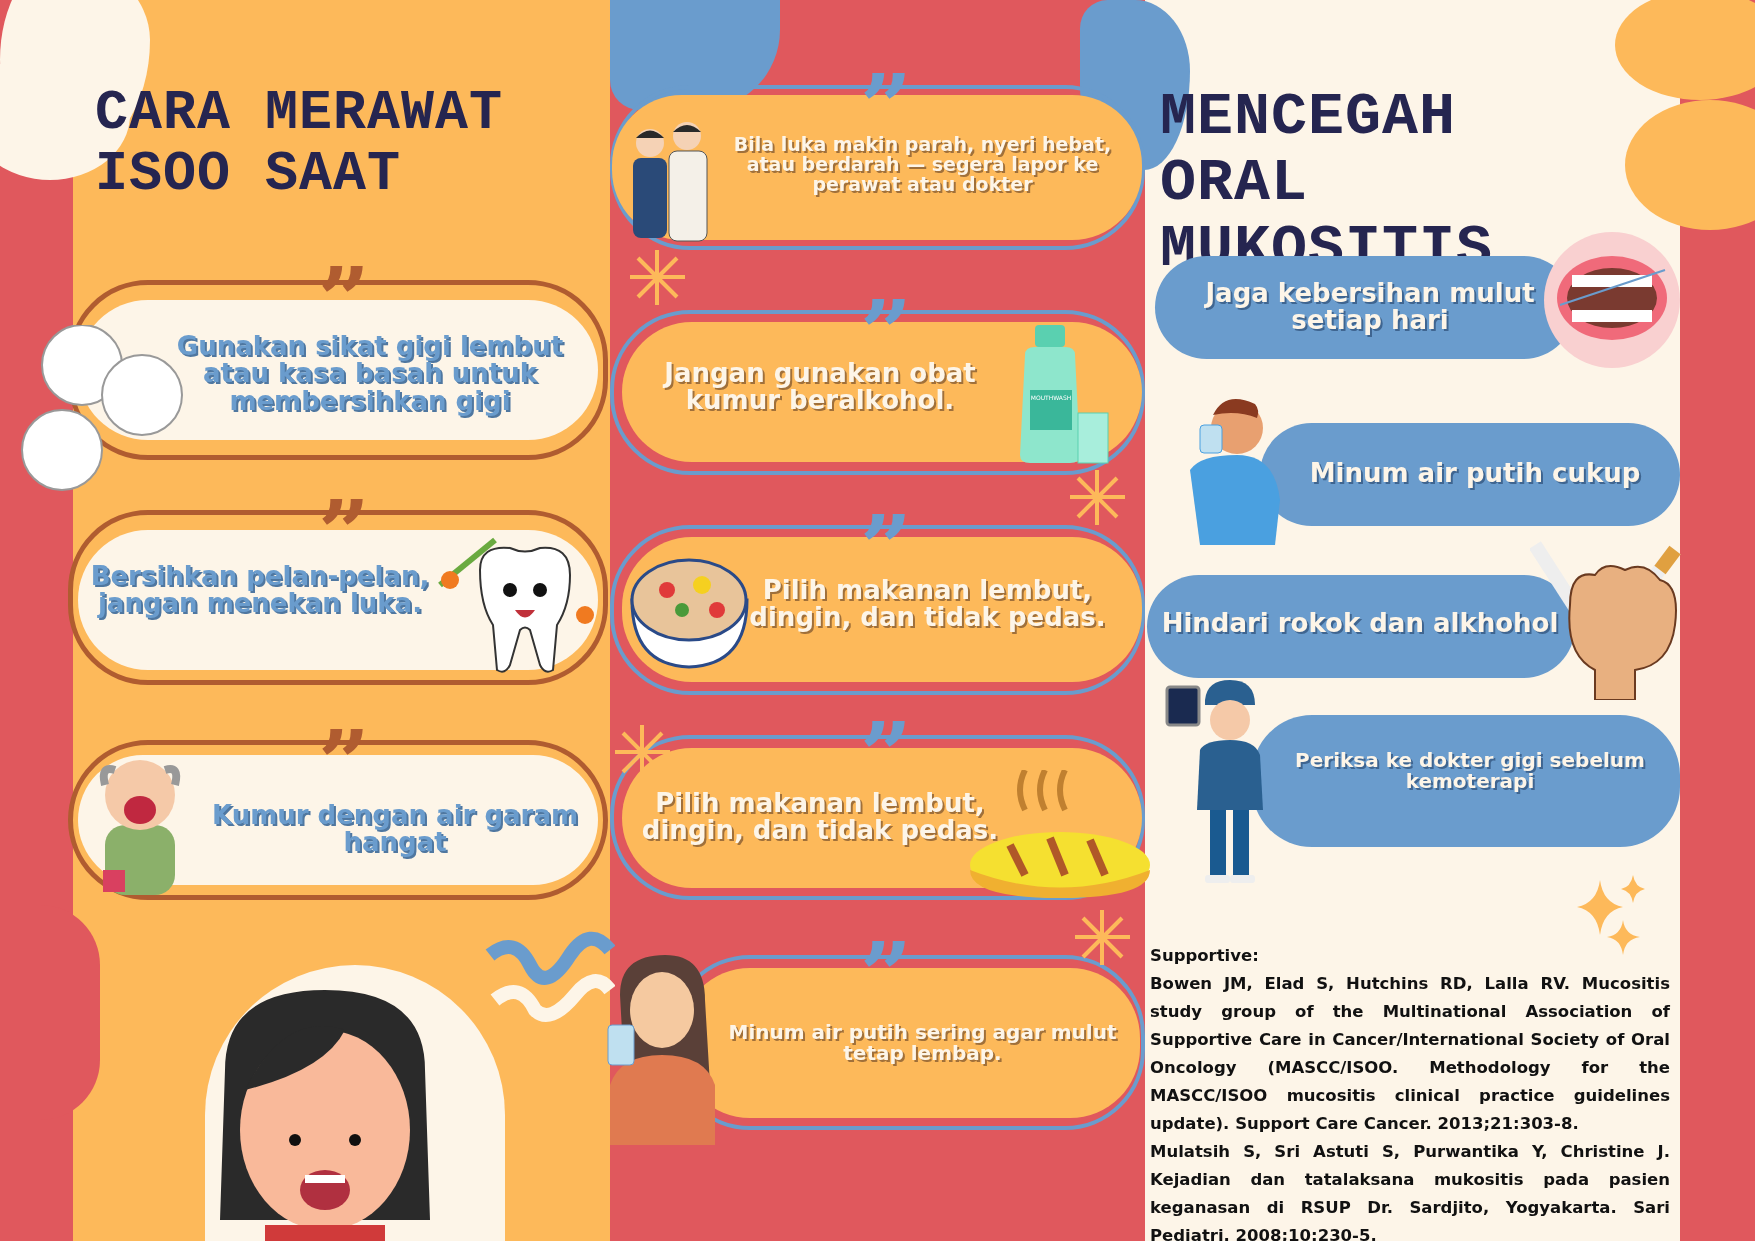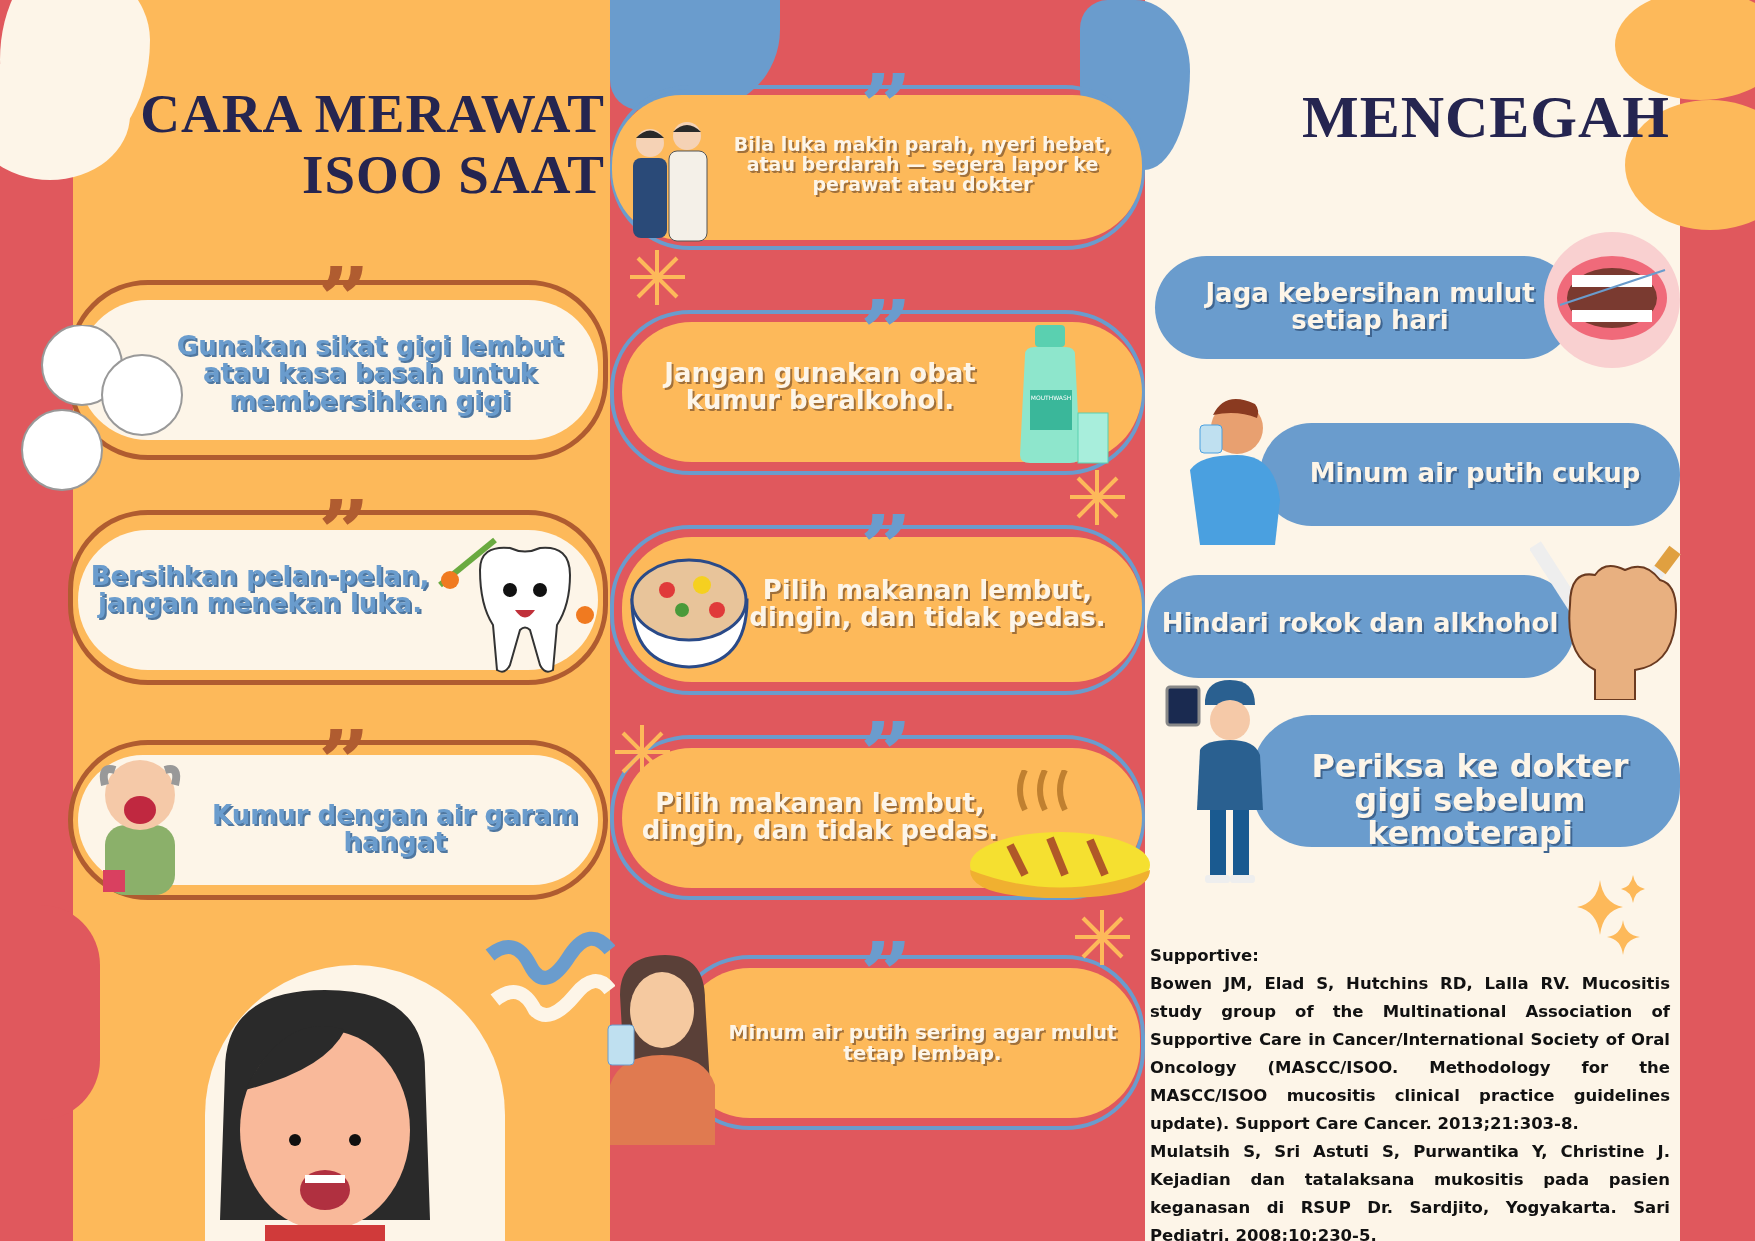--- a/index.html
+++ b/index.html
@@ -8,22 +8,22 @@
 
   .abs { position: absolute; }
 
   
   .col-left   { left: 73px;  top: 0; width: 537px; height: 1241px; background: #fdb95a; }
   .col-mid    { left: 610px; top: 0; width: 535px; height: 1241px; background: #e0585d; }
   .col-right  { left: 1145px; top: 0; width: 535px; height: 1241px; background: #fdf5e8; }
   .strip-right{ left: 1680px; top: 0; width: 75px; height: 1241px; background: #e0585d; }
 
   .title {
-    font-family: Liberation Serif, serif; font-weight: bold; color: #252550;
-    text-align: right; letter-spacing: 1px; line-height: 1.1;
+    font-family: Liberation Mono, monospace; font-weight: bold; color: #252550;
+    text-align: left; letter-spacing: 1px; line-height: 1.1;
   }
   .title-left { left: 95px; top: 84px; width: 510px; font-size: 55px; }
   .title-right { left: 1160px; top: 84px; width: 510px; font-size: 60px; }
 
   
   .bubble-cream {
     background: #fdf5e8; border-radius: 70px;
   }
   .bubble-outline {
     border: 5px solid #b05c30; border-radius: 80px; background: transparent;
@@ -252,20 +252,21 @@
         <line x1="27" y1="0" x2="27" y2="55"></line>
         <line x1="0" y1="27" x2="55" y2="27"></line>
         <line x1="8" y1="8" x2="47" y2="47"></line>
         <line x1="47" y1="8" x2="8" y2="47"></line>
       </g>
     </svg>
 </div>
 
 <div class="abs title title-right">
   <div>MENCEGAH</div>
+  <div>ORAL MUKOSITIS</div>
 </div>
 
 <div class="abs pill" style="left:1155px;top:256px;width:420px;height:103px;"></div>
 <div class="abs txt-white" style="left:1195px;top:280px;width:350px;font-size:26px;">Jaga kebersihan mulut setiap hari</div>
 <div class="abs" style="left:1540px;top:230px;width:145px;height:140px;">
   <svg width="145" height="140" viewBox="0 0 145 140">
     <circle cx="72" cy="70" r="68" fill="#f9d0d0"></circle>
     <ellipse cx="72" cy="68" rx="55" ry="42" fill="#f06a7a"></ellipse>
     <ellipse cx="72" cy="68" rx="45" ry="30" fill="#7a3a30"></ellipse>
     <rect x="32" y="45" width="80" height="12" fill="#fff"></rect>
@@ -290,21 +291,21 @@
 <div class="abs" style="left:1530px;top:535px;width:175px;height:165px;">
   <svg width="175" height="165" viewBox="0 0 175 165">
     <line x1="5" y1="10" x2="50" y2="80" stroke="#eee" stroke-width="14"></line>
     <line x1="145" y1="15" x2="110" y2="60" stroke="#eee" stroke-width="14"></line>
     <line x1="145" y1="15" x2="130" y2="35" stroke="#e0a040" stroke-width="14"></line>
     <path d="M40 70 Q40 35 65 40 Q75 25 95 35 Q115 25 130 45 Q150 50 145 90 Q140 130 105 135 L105 165 L65 165 L65 135 Q35 120 40 70Z" fill="#e8b080" stroke="#6a3a20" stroke-width="2"></path>
   </svg>
 </div>
 
 <div class="abs pill" style="left:1252px;top:715px;width:428px;height:132px;"></div>
-<div class="abs txt-white" style="left:1295px;top:750px;width:350px;font-size:32px;">Periksa ke dokter gigi sebelum kemoterapi</div>
+<div class="abs txt-white" style="left:1295px;top:750px;width:350px;font-size:20px;">Periksa ke dokter gigi sebelum kemoterapi</div>
 <div class="abs" style="left:1165px;top:675px;width:110px;height:210px;">
   <svg width="110" height="210" viewBox="0 0 110 210">
     <rect x="2" y="12" width="32" height="38" rx="3" fill="#1a2a50" stroke="#888" stroke-width="3"></rect>
     <path d="M40 25 Q42 5 65 5 Q90 5 90 30 L40 30Z" fill="#2a6090"></path>
     <circle cx="65" cy="45" r="20" fill="#f5c9a8"></circle>
     <path d="M35 75 Q40 65 65 65 Q90 65 95 80 L98 135 L32 135Z" fill="#2a6090"></path>
     <rect x="45" y="135" width="16" height="65" fill="#1a5a90"></rect>
     <rect x="68" y="135" width="16" height="65" fill="#1a5a90"></rect>
     <rect x="40" y="200" width="25" height="8" rx="3" fill="#eee"></rect>
     <rect x="65" y="200" width="25" height="8" rx="3" fill="#eee"></rect>

